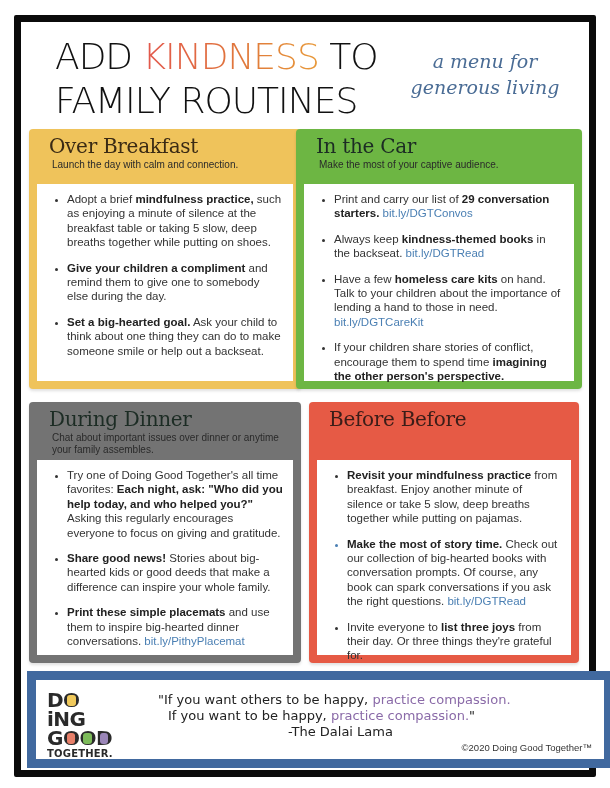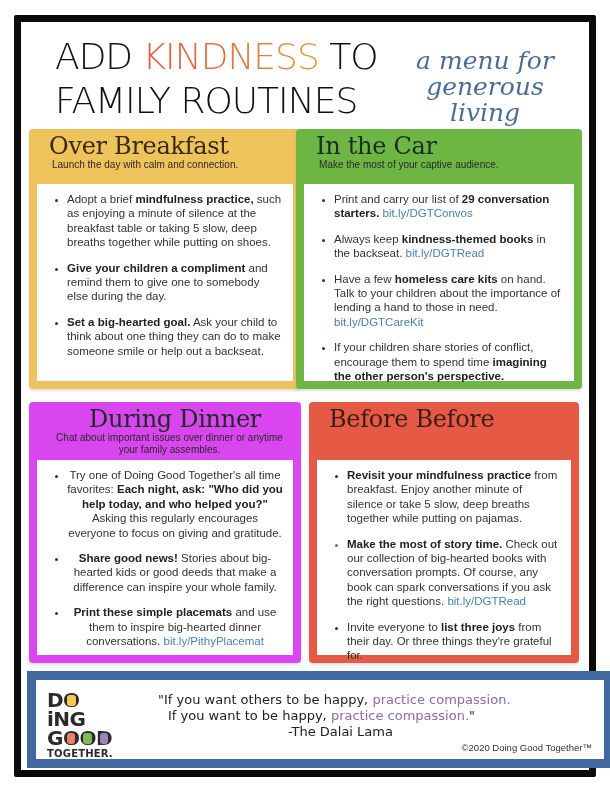--- a/index.html
+++ b/index.html
@@ -15,29 +15,29 @@
       position: absolute; left: 55px; top: 35px; width: 340px;
       font-family: "DejaVu Sans", sans-serif; font-size: 36px; line-height: 44px;
       color: #111; letter-spacing: -1px; font-weight: 300;
     }
     .title .kind {
       background: linear-gradient(90deg, #e2574c 0%, #e07a3a 60%, #e89a3a 100%);
       -webkit-background-clip: text; background-clip: text; color: transparent;
     }
     .tagline {
       position: absolute; left: 405px; top: 48px; width: 160px; text-align: center;
-      font-family: "DejaVu Serif", serif; font-style: italic; font-size: 25px; line-height: 26px;
+      font-family: "DejaVu Serif", serif; font-style: italic; font-size: 19px; line-height: 26px;
       color: #4a6c95;
     }
     .card {
       position: absolute; border-radius: 4px; box-sizing: border-box;
       box-shadow: 0 2px 3px rgba(0,0,0,0.12);
     }
     .card .card-title {
-      font-family: "DejaVu Serif", serif; font-size: 24px; line-height: 24px;
+      font-family: "DejaVu Serif", serif; font-size: 20px; line-height: 24px;
       margin: 5px 0 0 20px; color: #3a2a14; letter-spacing: -0.3px;
     }
     .card .card-sub {
       font-size: 10px; line-height: 12px; margin: 1px 14px 0 23px; color: #2a2a2a;
     }
     .card .body {
       position: absolute; left: 8px; right: 8px; bottom: 8px; background: #fff;
       padding: 8px 10px 0 10px; box-sizing: border-box;
     }
     .card ul { margin: 0; padding: 0 0 0 20px; }
@@ -45,21 +45,21 @@
       font-size: 11.5px; line-height: 14.4px; margin-bottom: 11px; color: #333;
       padding-left: 0;
     }
     .card li::marker { font-size: 9px; }
     .card li b { color: #222; }
     .card .link { color: #4a7fb3; }
     .card li.blue-bullet::marker { color: #4a7fb3; }
 
     .yellow { background: #efc35b; }
     .green { background: #6db643; }
-    .teal { background: #d946ef; text-align: center; }
+    .teal { background: #737373; }
     .red { background: #e65a45; }
 
     .green .card-title, .teal .card-title { color: #1c2c24; }
     .red .card-title { color: #3b1d18; }
 
     .footer {
       position: absolute; left: 27px; top: 671px; width: 586px; height: 97px;
       background: #41699f; box-sizing: border-box; padding: 9px;
     }
     .footer .inner {

